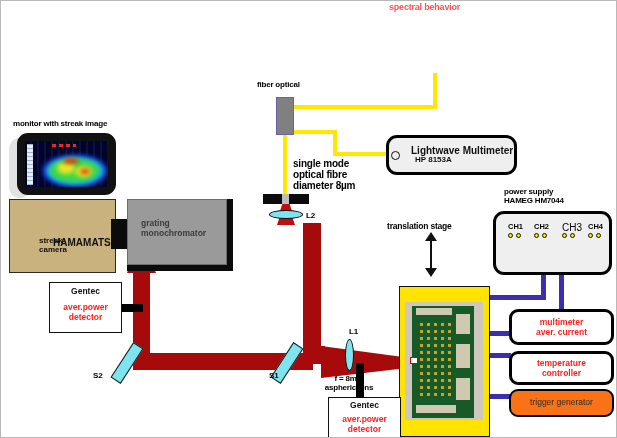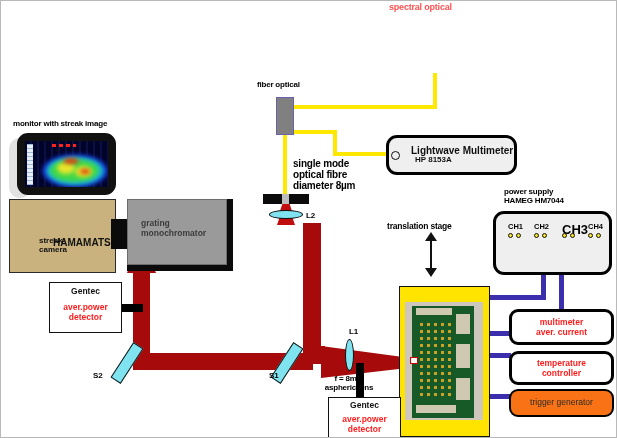--- a/index.html
+++ b/index.html
@@ -209,35 +209,35 @@
   <div class="abs" style="left:281px;top:193px;width:7px;height:10px;background:#bdbdbd;"></div>
 
   <div class="lbl" style="left:256px;top:80px;font-size:8px;">fiber optical</div>
   <div class="abs" style="left:275px;top:96px;width:18px;height:38px;background:#808080;
               border:1.6px solid #6b5fb0;box-sizing:border-box;"></div>
 
   <div class="lbl" style="left:292px;top:158px;font-size:10px;white-space:pre-line;">single mode
 optical fibre
 diameter 8µm</div>
 
-  <div class="lbl lbl-red" style="left:388px;top:2px;font-size:9px;color:#ff5252;">spectral optical</div>
+  <div class="lbl lbl-red" style="left:388px;top:2px;font-size:9px;color:#ff5252;">spectral behavior</div>
 
 
   <div class="instr" style="left:385px;top:134px;width:131px;height:40px;">
     <div class="abs" style="left:22px;top:7px;font-size:10px;font-weight:bold;color:#111;">Lightwave Multimeter</div>
     <div class="abs" style="left:26px;top:17px;font-size:8px;font-weight:bold;color:#111;">HP 8153A</div>
     <div class="port" style="left:2px;top:13px;width:9px;height:9px;"></div>
   </div>
 
   <div class="lbl" style="left:503px;top:187px;font-size:8px;white-space:pre-line;">power supply
 HAMEG HM7044</div>
   <div class="instr" style="left:492px;top:210px;width:119px;height:64px;">
     <div class="abs" style="left:12px;top:8px;font-size:7.5px;font-weight:bold;">CH1</div>
     <div class="abs" style="left:38px;top:8px;font-size:7.5px;font-weight:bold;">CH2</div>
-    <div class="abs" style="left:66px;top:8px;font-size:13px;font-weight:bold;">CH3</div>
+    <div class="abs" style="left:66px;top:8px;font-size:10px;font-weight:normal;">CH3</div>
     <div class="abs" style="left:92px;top:8px;font-size:7.5px;font-weight:bold;">CH4</div>
     <div class="jack" style="left:12px;top:19px;"></div>
     <div class="jack" style="left:20px;top:19px;"></div>
     <div class="jack" style="left:38px;top:19px;"></div>
     <div class="jack" style="left:46px;top:19px;"></div>
     <div class="jack" style="left:66px;top:19px;"></div>
     <div class="jack" style="left:74px;top:19px;"></div>
     <div class="jack" style="left:92px;top:19px;"></div>
     <div class="jack" style="left:100px;top:19px;"></div>
   </div>

